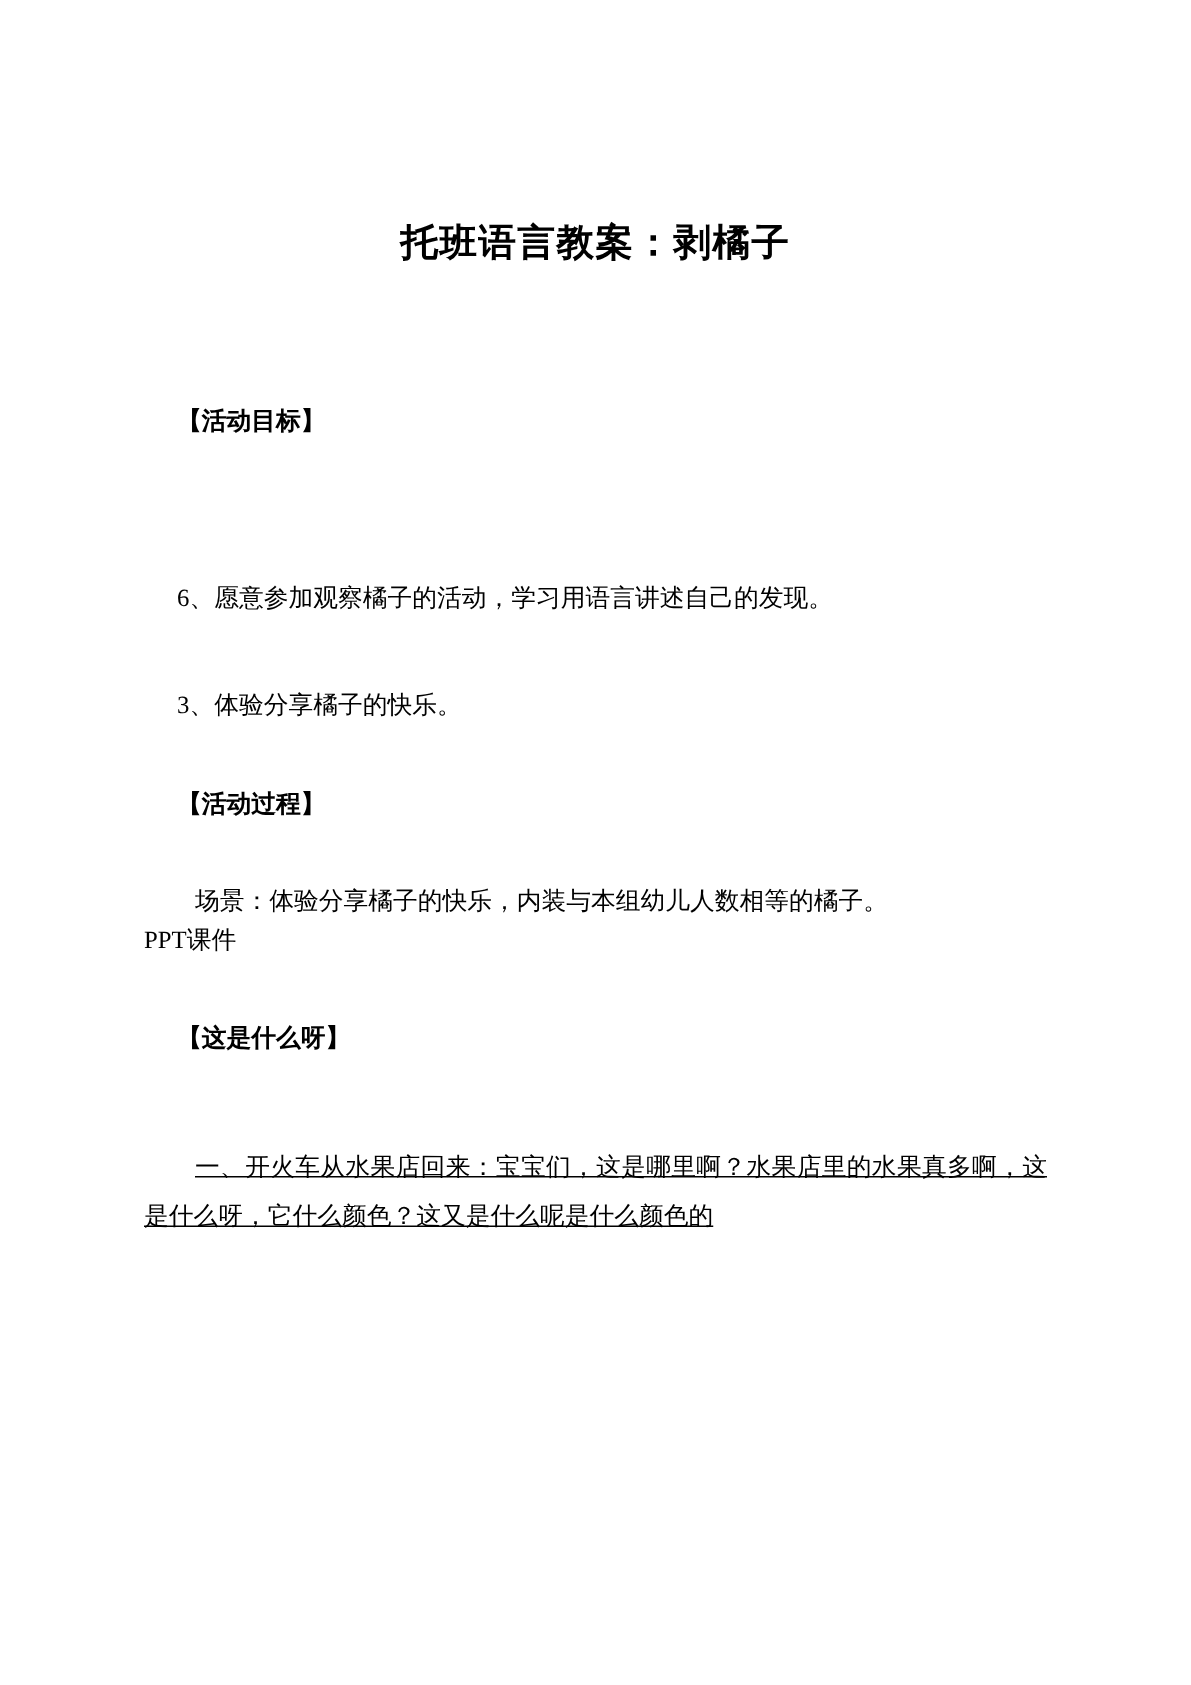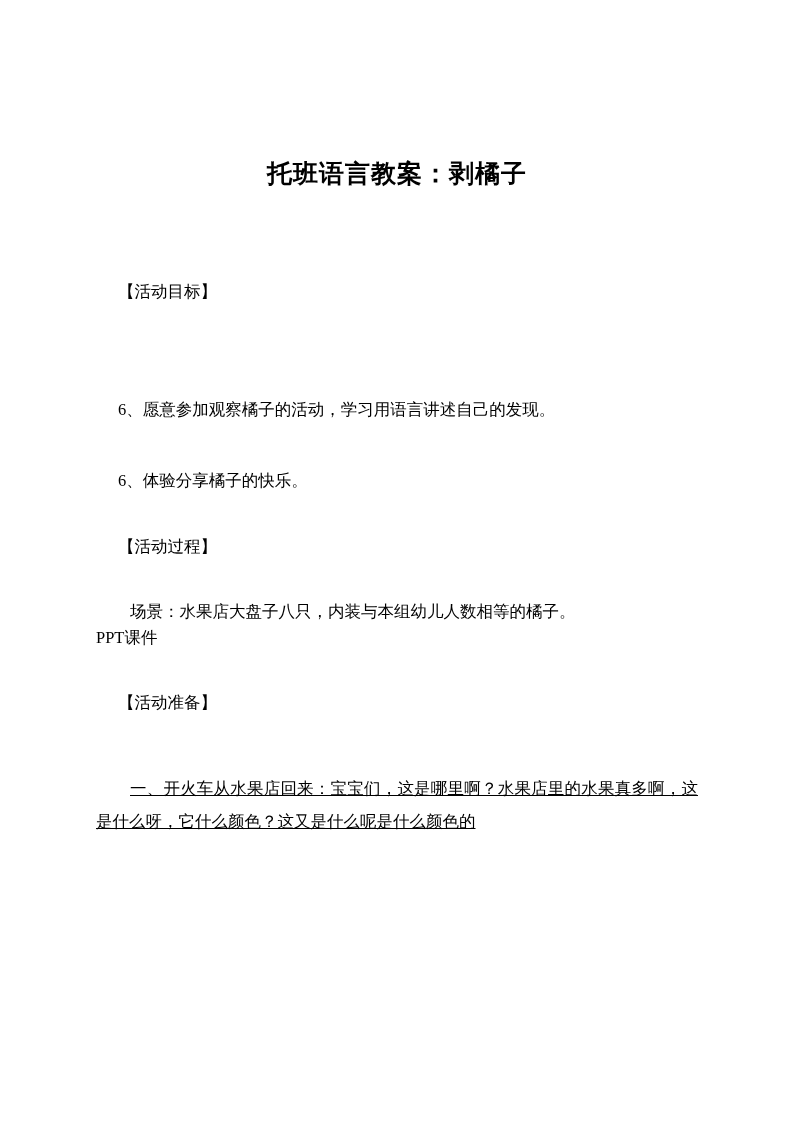--- a/index.html
+++ b/index.html
@@ -12,21 +12,21 @@
     height: 1123px;
     font-family: "Liberation Serif", "DejaVu Serif", serif;
     color: #000000;
     overflow: hidden;
   }
   .page {
     position: relative;
     width: 794px;
     height: 856px;
     box-sizing: border-box;
-    padding: 16px 96px;
+    padding: 5px 96px;
     border-radius: 32px;
   }
   .doc-title {
     margin: 0;
     padding-top: 140px;
     text-align: center;
     font-size: 25px;
     font-weight: bold;
     letter-spacing: 1px;
     line-height: 1.4;
@@ -41,20 +41,21 @@
     text-align: justify;
   }
   .spacer-lg { height: 46px; }
   .spacer-md { height: 40px; }
   .indent-1 { text-indent: 22px; }
   .indent-2 { text-indent: 34px; }
   .heading-label {
     font-size: 16.5px;
     line-height: 1.55;
     text-indent: 22px;
+    font-weight: bold;
   }
   .flow {
     font-size: 16.5px;
     line-height: 2.0;
     text-align: justify;
     text-decoration: underline;
   }
   .flow-first {
     text-indent: 34px;
   }
@@ -72,34 +73,34 @@
 
     <div class="spacer-lg"></div>
 
 
     <div class="spacer-lg"></div>
 
     <p class="para indent-1">6、愿意参加观察橘子的活动，学习用语言讲述自己的发现。</p>
 
     <div class="spacer-lg"></div>
 
-    <p class="para indent-1">6、体验分享橘子的快乐。</p>
+    <p class="para indent-1">3、体验分享橘子的快乐。</p>
 
     <div class="spacer-md"></div>
 
     <p class="para heading-label">【活动过程】</p>
 
     <div class="spacer-md"></div>
 
-    <p class="para indent-2">场景：水果店大盘子八只，内装与本组幼儿人数相等的橘子。</p>
+    <p class="para indent-2">场景：体验分享橘子的快乐，内装与本组幼儿人数相等的橘子。</p>
 
     <p class="para">PPT课件</p>
 
     <div class="spacer-md"></div>
 
-    <p class="para heading-label">【活动准备】</p>
+    <p class="para heading-label">【这是什么呀】</p>
 
     <div class="spacer-md"></div>
 
     <p class="flow flow-first">一、开火车从水果店回来：宝宝们，这是哪里啊？水果店里的水果真多啊，这是什么呀，它什么颜色？这又是什么呢是什么颜色的</p>
 
   </div>
 </div>
 
 </body></html>

